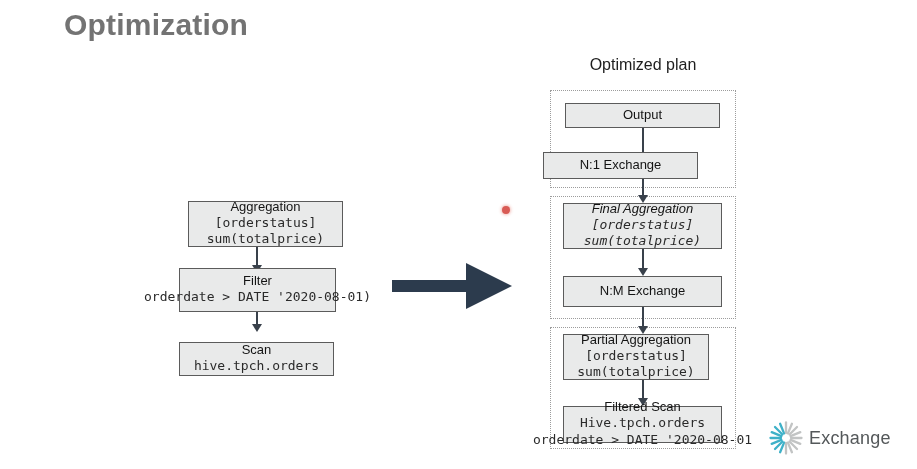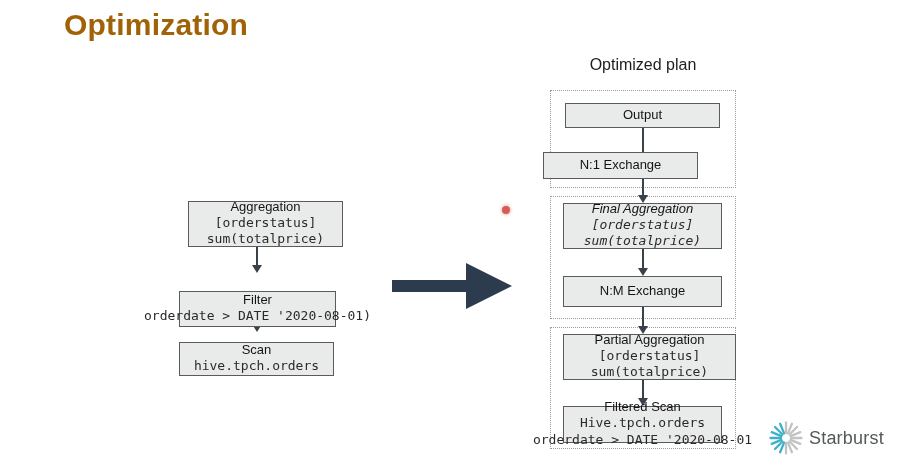--- a/index.html
+++ b/index.html
@@ -10,21 +10,21 @@
     background: #ffffff;
     font-family: "Liberation Sans", sans-serif;
     overflow: hidden;
   }
   .slide-title {
     position: absolute;
     left: 64px; top: 8px;
     font-size: 30px;
     font-weight: 600;
     letter-spacing: 0.2px;
-    color: #a16207;
+    color: #737373;
   }
   .col-heading {
     position: absolute;
     text-align: center;
     font-size: 15px;
     line-height: 1.4;
     color: #1e1e1e;
   }
   .left-heading { left: 123px; top: 124px; width: 265px; }
   .right-heading { left: 553px; top: 54px; width: 180px; font-size: 16px; }
@@ -125,21 +125,21 @@
     <div class="t">Aggregation</div>
     <div class="d">[orderstatus]</div>
     <div class="d">sum(totalprice)</div>
   </div>
 
   <div class="vconn head" style="left:257px; top:247px; height:26px;">
     <div class="line"></div>
       <div class="tri"></div>
   </div>
 
-  <div class="node" style="left:179px; top:291px; width:157px; height:36px;">
+  <div class="node" style="left:179px; top:268px; width:157px; height:44px;">
     <div class="t">Filter</div>
     <div class="d">orderdate &gt; DATE '2020-08-01)</div>
   </div>
 
   <div class="vconn head" style="left:257px; top:309px; height:23px;">
     <div class="line"></div>
       <div class="tri"></div>
   </div>
 
   <div class="node" style="left:179px; top:332px; width:155px; height:34px;margin-top:10px;">
@@ -188,21 +188,21 @@
 
   <div class="node" style="left:563px; top:276px; width:159px; height:31px;">
     <div class="t">N:M Exchange</div>
   </div>
 
   <div class="vconn head" style="left:643px; top:307px; height:27px;">
     <div class="line"></div>
       <div class="tri"></div>
   </div>
 
-  <div class="node" style="left:563px; top:334px; width:173px; height:46px;">
+  <div class="node" style="left:563px; top:334px; width:146px; height:46px;">
     <div class="t">Partial Aggregation</div>
     <div class="d">[orderstatus]</div>
     <div class="d">sum(totalprice)</div>
   </div>
 
   <div class="vconn head" style="left:643px; top:380px; height:26px;">
     <div class="line"></div>
       <div class="tri"></div>
   </div>
 
@@ -228,16 +228,16 @@
         <line x1="19.9" y1="22.6" x2="23.9" y2="32.3"></line>
         <line x1="21.5" y1="21.5" x2="29.0" y2="29.0"></line>
         <line x1="22.6" y1="19.9" x2="32.3" y2="23.9"></line>
         <line x1="23.0" y1="18.0" x2="33.5" y2="18.0"></line>
         <line x1="22.6" y1="16.1" x2="32.3" y2="12.1"></line>
         <line x1="21.5" y1="14.5" x2="29.0" y2="7.0"></line>
         <line x1="19.9" y1="13.4" x2="23.9" y2="3.7"></line>
         <line x1="18.0" y1="13.0" x2="18.0" y2="2.5"></line>
       </g>
     </svg>
-    <span class="logo-label">Starburst</span>
+    <span class="logo-label">Exchange</span>
   </div>
 
 </div>
 
 </body></html>

